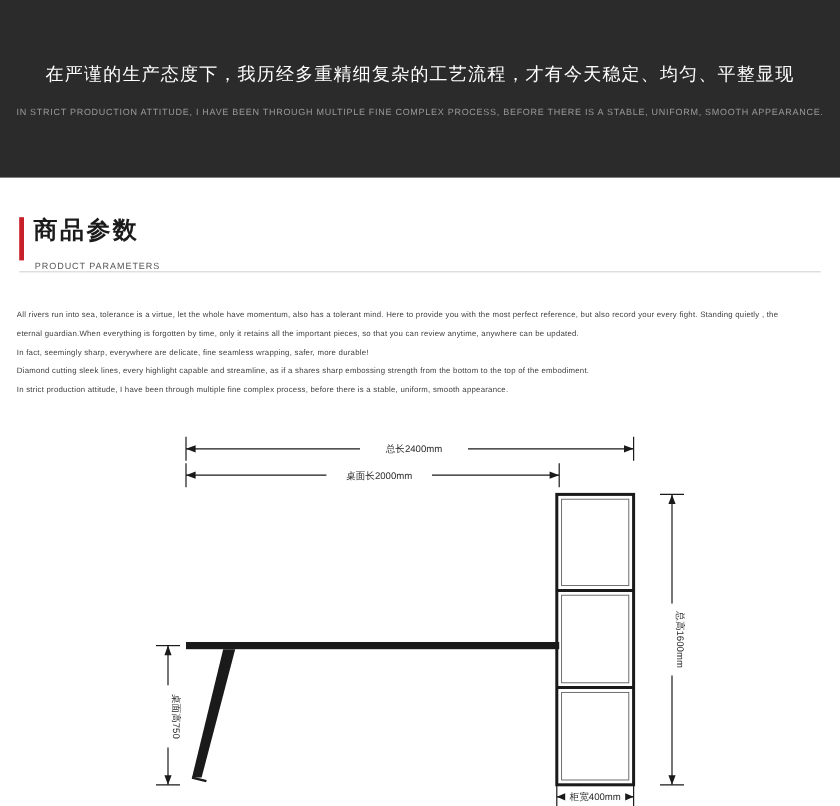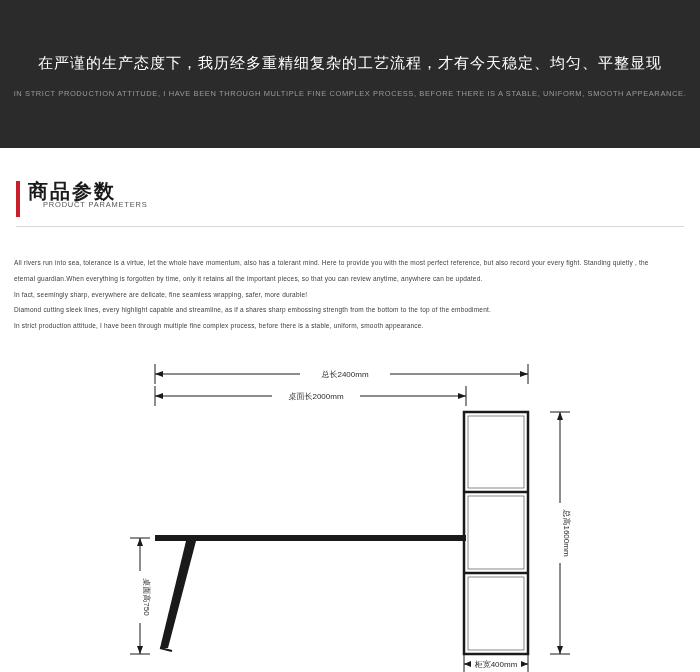--- a/index.html
+++ b/index.html
@@ -71,25 +71,24 @@
     left: 28px;
     top: 0px;
     font-size: 20px;
     font-weight: bold;
     color: #1a1a1a;
     letter-spacing: 2px;
   }
   .sec-en {
     position: absolute;
     left: 29px;
-    top: 22px;
+    top: 39px;
     font-size: 7.5px;
     color: #555;
     letter-spacing: 0.8px;
-    margin-left: 14px;
   }
   .head-rule {
     position: absolute;
     left: 16px;
     top: 48px;
     width: 668px;
     height: 1px;
     background: #d8d8d8;
   }
 

